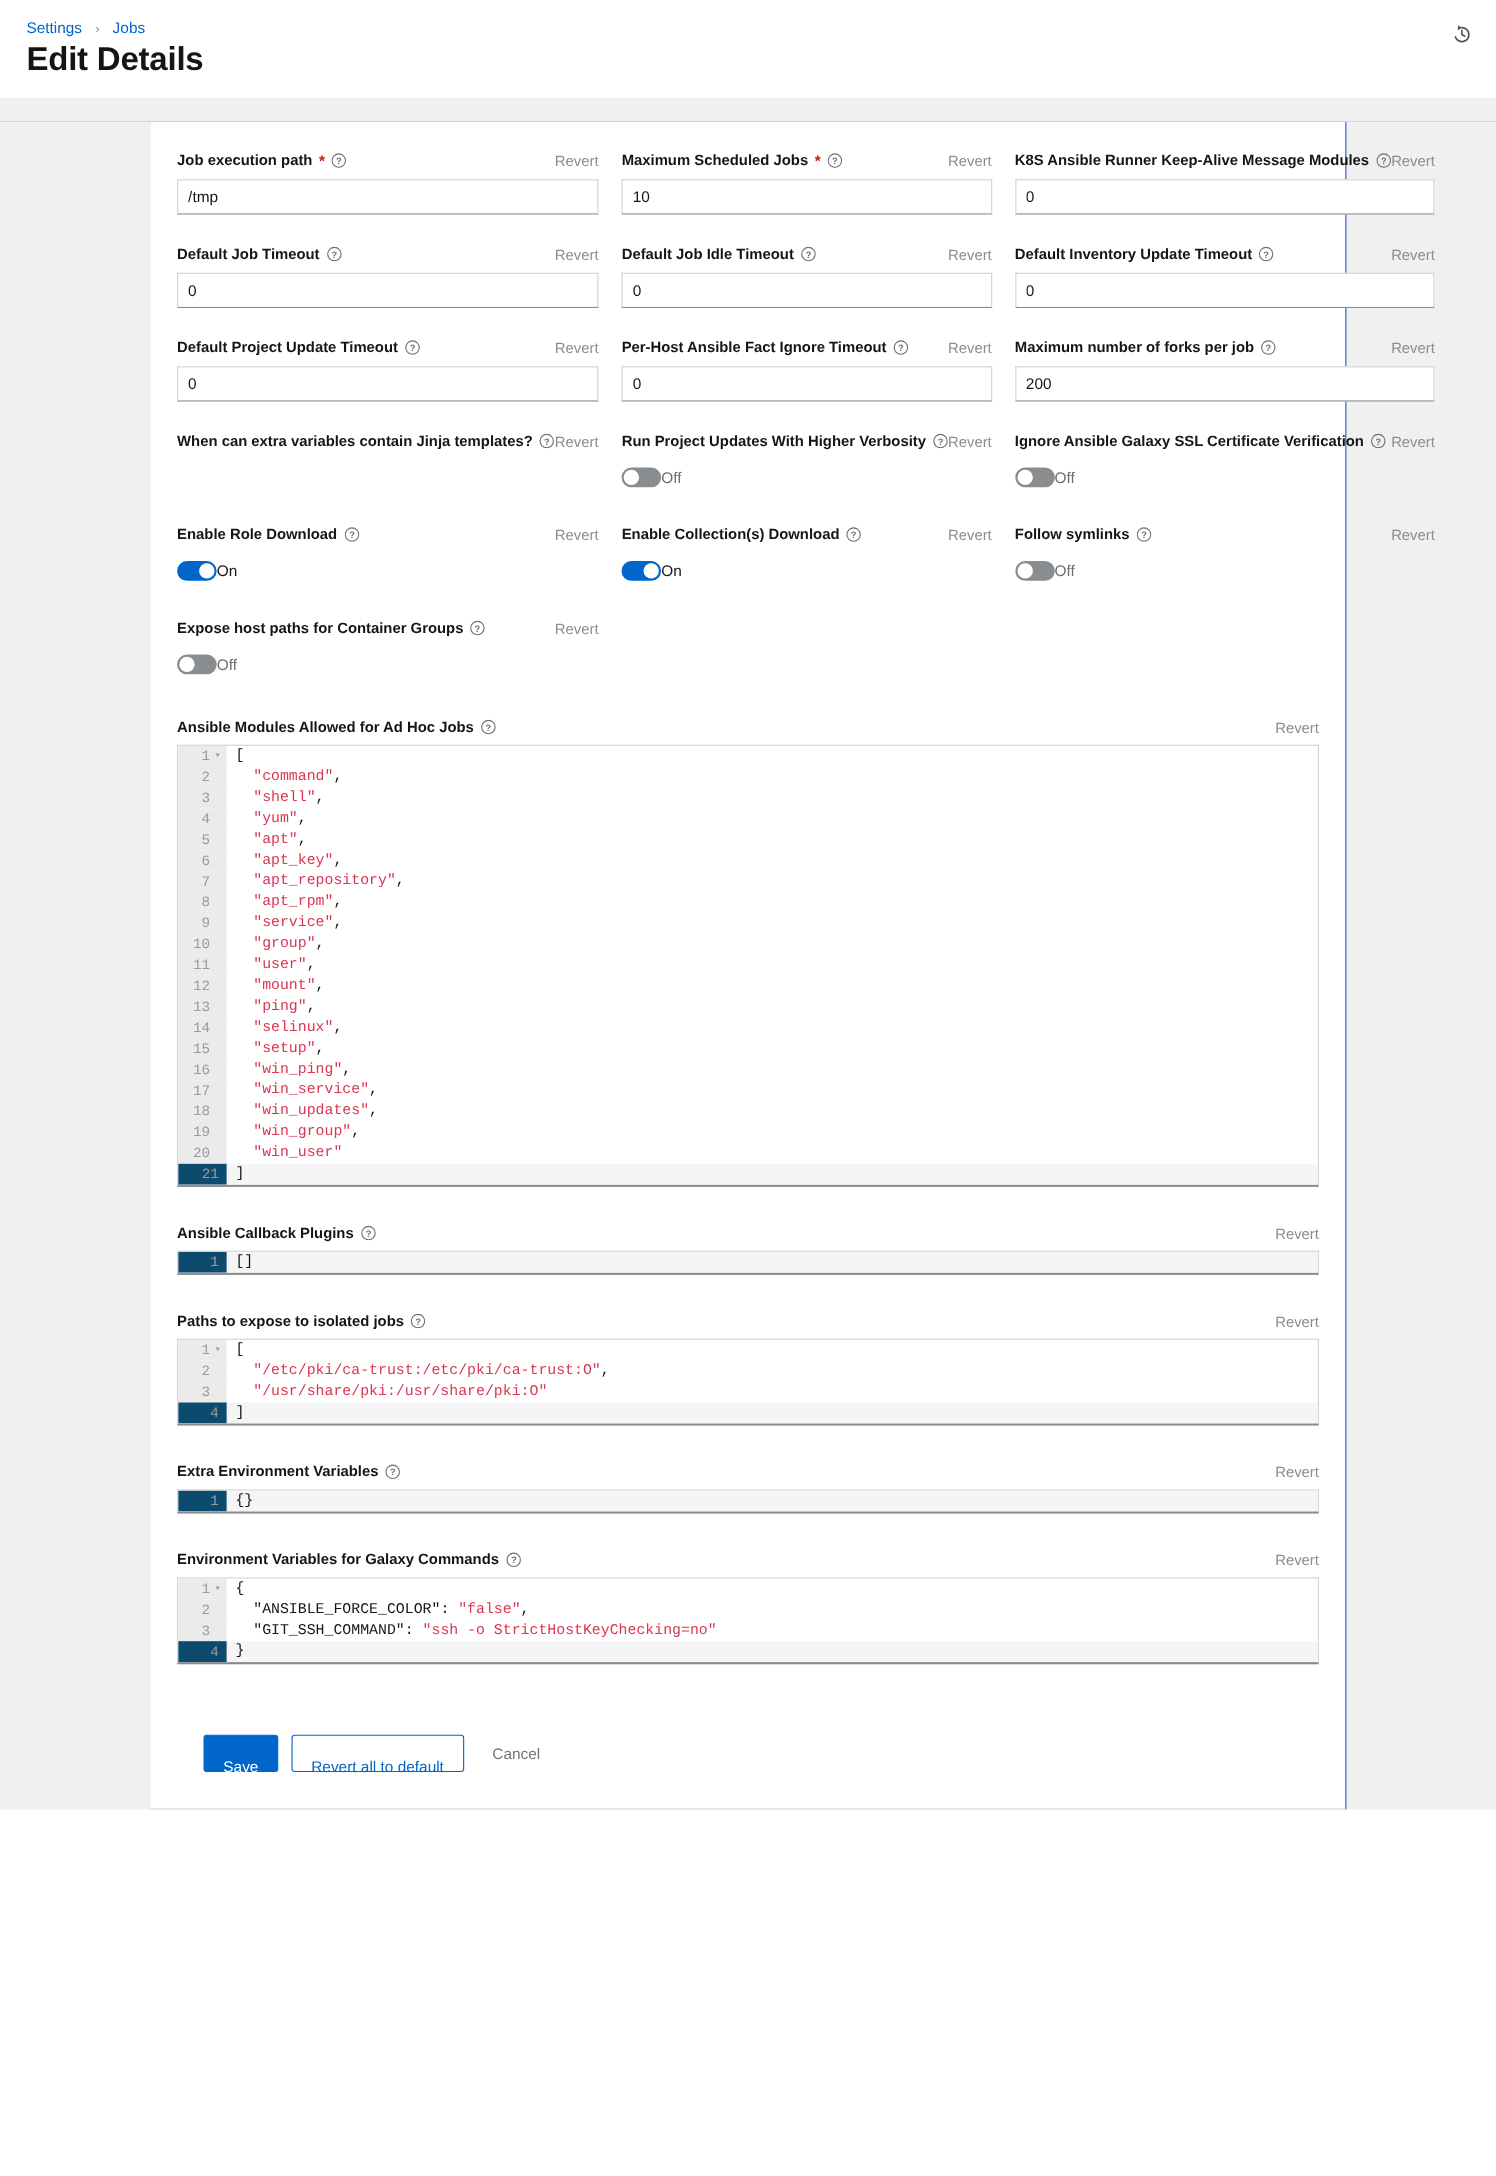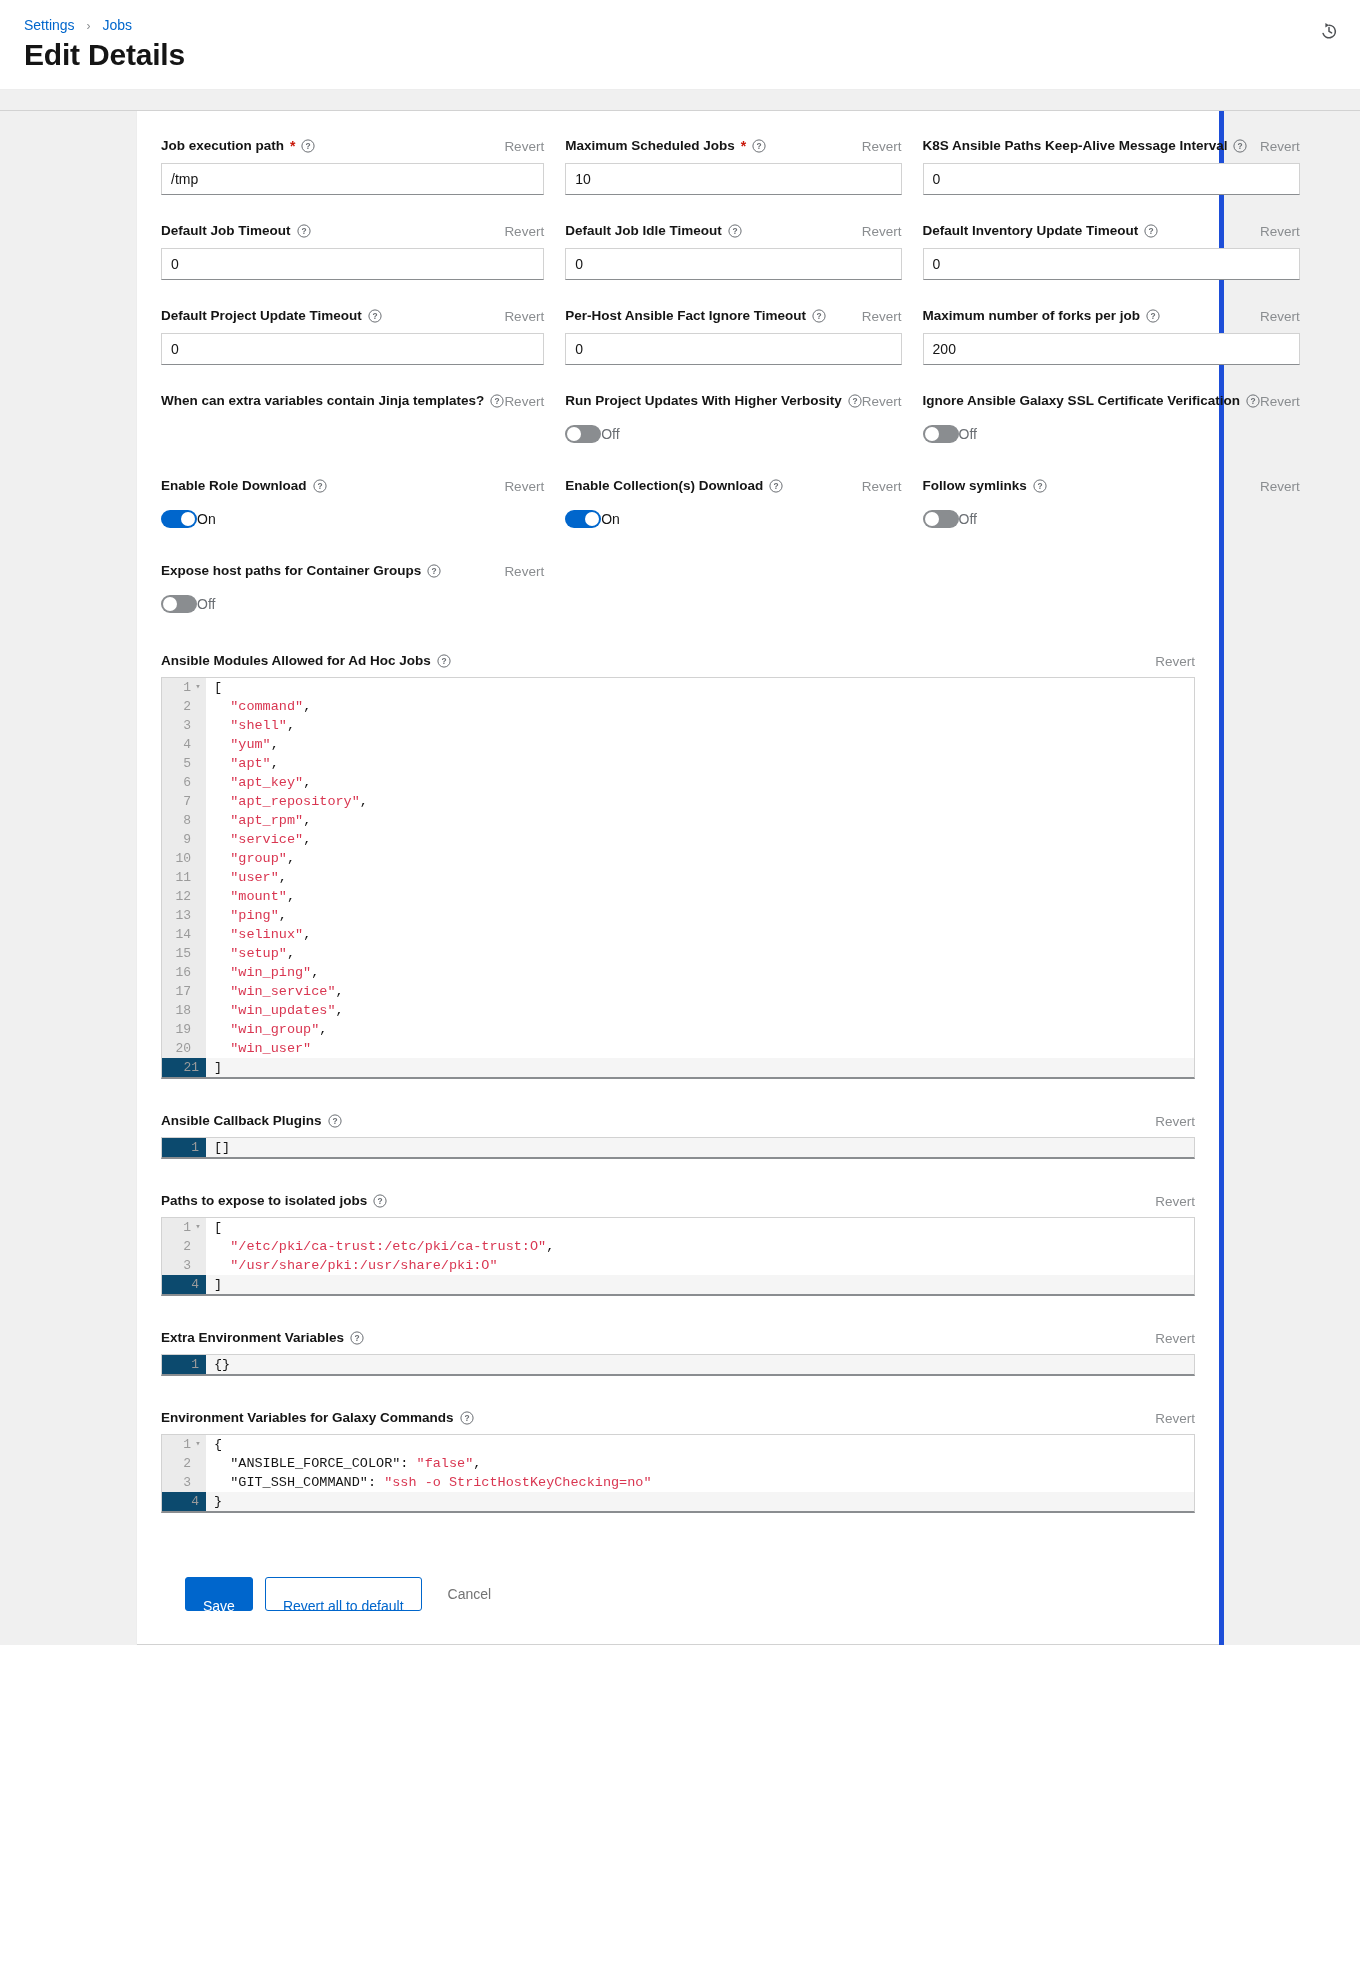--- a/index.html
+++ b/index.html
@@ -52,21 +52,21 @@
     border-top: 1px solid #ededed;
     border-bottom: 1px solid #d2d2d2;
   }
 
   
   .card {
     background: #ffffff;
     margin: 0 auto;
     width: 1088px;
     border-left: 1px solid #ededed;
-    border-right: 5px solid #1d4ed8;
+    border-right: 1px solid #1d4ed8;
     padding: 26px 24px 0 24px;
     position: relative;
   }
   .card-outer {
     background: #f0f0f0;
     padding: 0;
   }
 
   
   .grid {
@@ -304,21 +304,21 @@
                 <svg width="14" height="14" viewBox="0 0 14 14" aria-hidden="true">
                   <circle cx="7" cy="7" r="6.1" fill="none" stroke="#6a6e73" stroke-width="1"></circle>
                   <text x="7" y="10.3" text-anchor="middle" font-size="8.4" fill="#6a6e73" font-family="Liberation Sans, sans-serif">?</text>
                 </svg>
               </span>
             </div>
             <span class="revert-link">Revert</span>
           </div><input class="txt-input" type="text" value="10" style=""></div>
         <div class="field"><div class="field-head">
             <div class="field-label">
-              <span>K8S Ansible Paths Keep-Alive Message Interval</span>
+              <span>K8S Ansible Runner Keep-Alive Message Modules</span>
               <span class="help-icon">
                 <svg width="14" height="14" viewBox="0 0 14 14" aria-hidden="true">
                   <circle cx="7" cy="7" r="6.1" fill="none" stroke="#6a6e73" stroke-width="1"></circle>
                   <text x="7" y="10.3" text-anchor="middle" font-size="8.4" fill="#6a6e73" font-family="Liberation Sans, sans-serif">?</text>
                 </svg>
               </span>
             </div>
             <span class="revert-link">Revert</span>
           </div><input class="txt-input" type="text" value="0" style=""></div>
         <div class="field"><div class="field-head">

